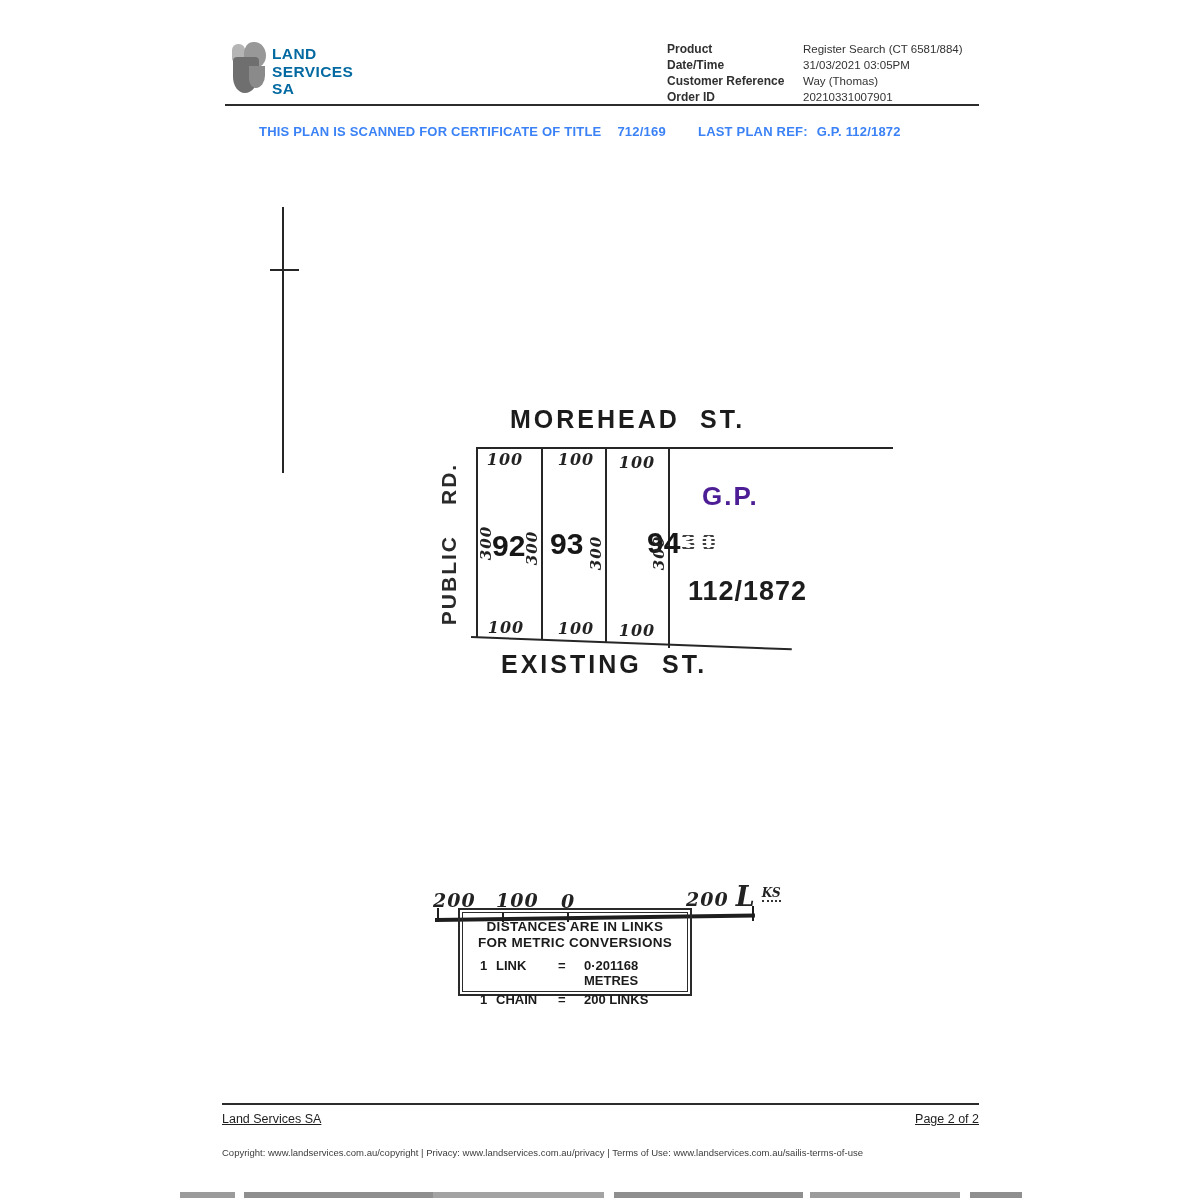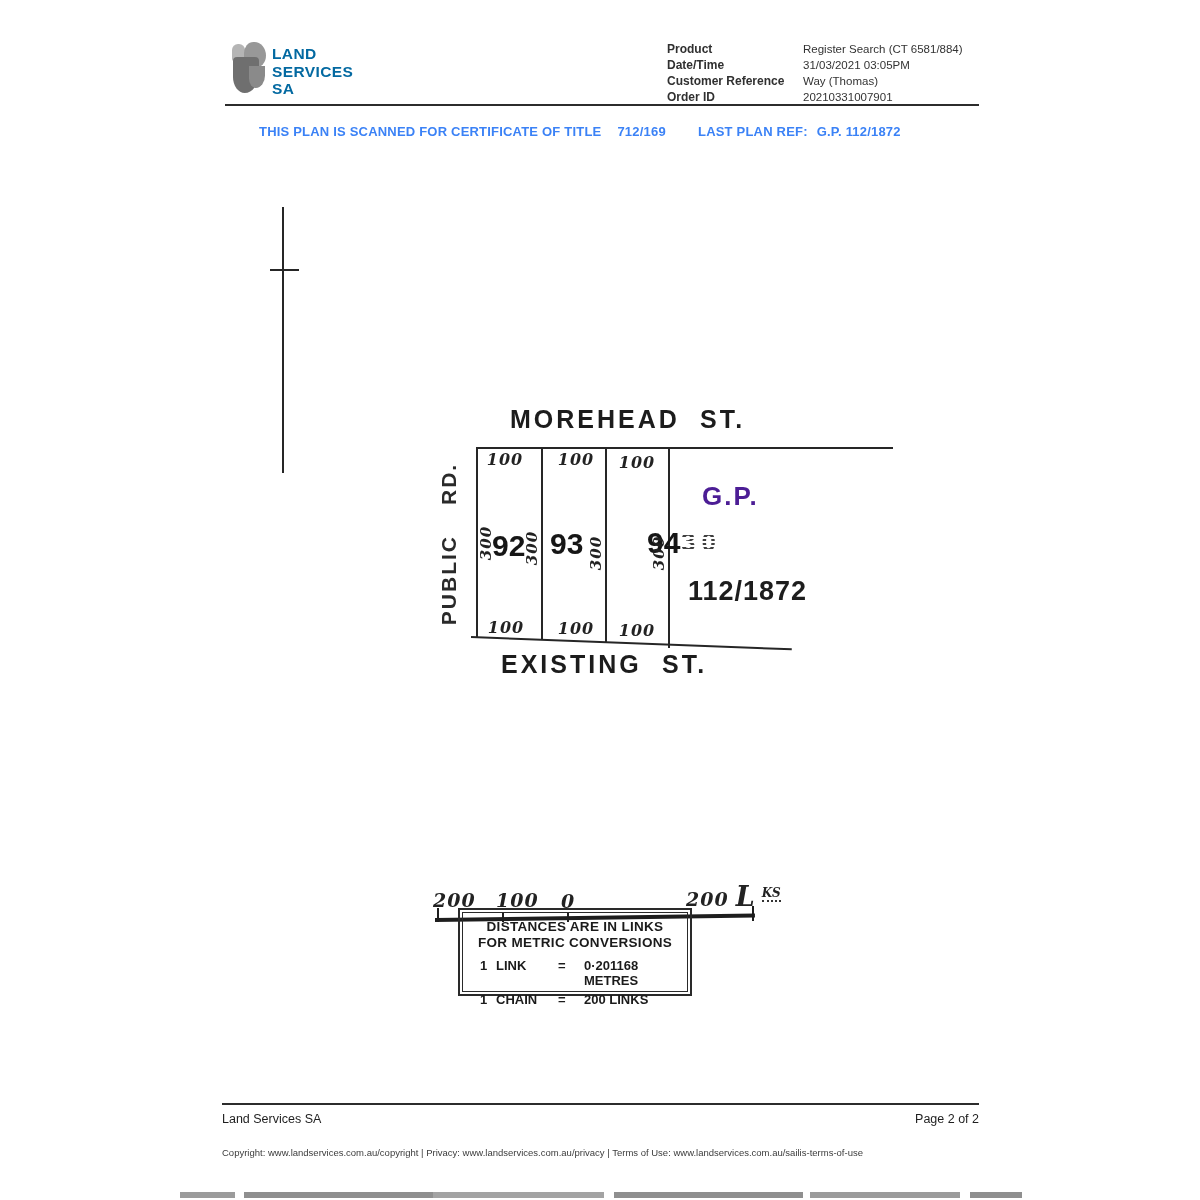--- a/index.html
+++ b/index.html
@@ -33,21 +33,21 @@
   .rot{transform:rotate(-90deg);}
   
   .scale-num{font-size:19px;letter-spacing:1px;}
   .tick{width:2px;background:#1e1e1e;}
   
   .convbox{border:2px solid #2a2a2a;}
   .convinner{position:absolute;inset:2px;border:1.5px solid #2a2a2a;}
   .convhead{font-weight:bold;font-size:13.5px;text-align:center;letter-spacing:.3px;color:#1b1b1b;line-height:16px;}
   .convrow{display:grid;grid-template-columns:16px 62px 26px auto;font-weight:bold;font-size:13px;color:#1b1b1b;}
   
-  .foot-org{font-size:12.5px;color:#1e1e1e;}
+  .foot-org{font-size:12.5px;color:#1e1e1e;text-decoration:underline;}
   .foot-copy{font-size:9.5px;color:#3c3c3c;}
   .artifact{
     height:6px;
     background:linear-gradient(90deg,
       #9b9b9b 0 6.5%, #fff 6.5% 7.6%,
       #8f8f8f 7.6% 30%, #a3a3a3 30% 50.4%, #fff 50.4% 51.6%,
       #8f8f8f 51.6% 74%, #fff 74% 74.8%,
       #9b9b9b 74.8% 92.6%, #fff 92.6% 93.8%,
       #8f8f8f 93.8% 100%);
   }

